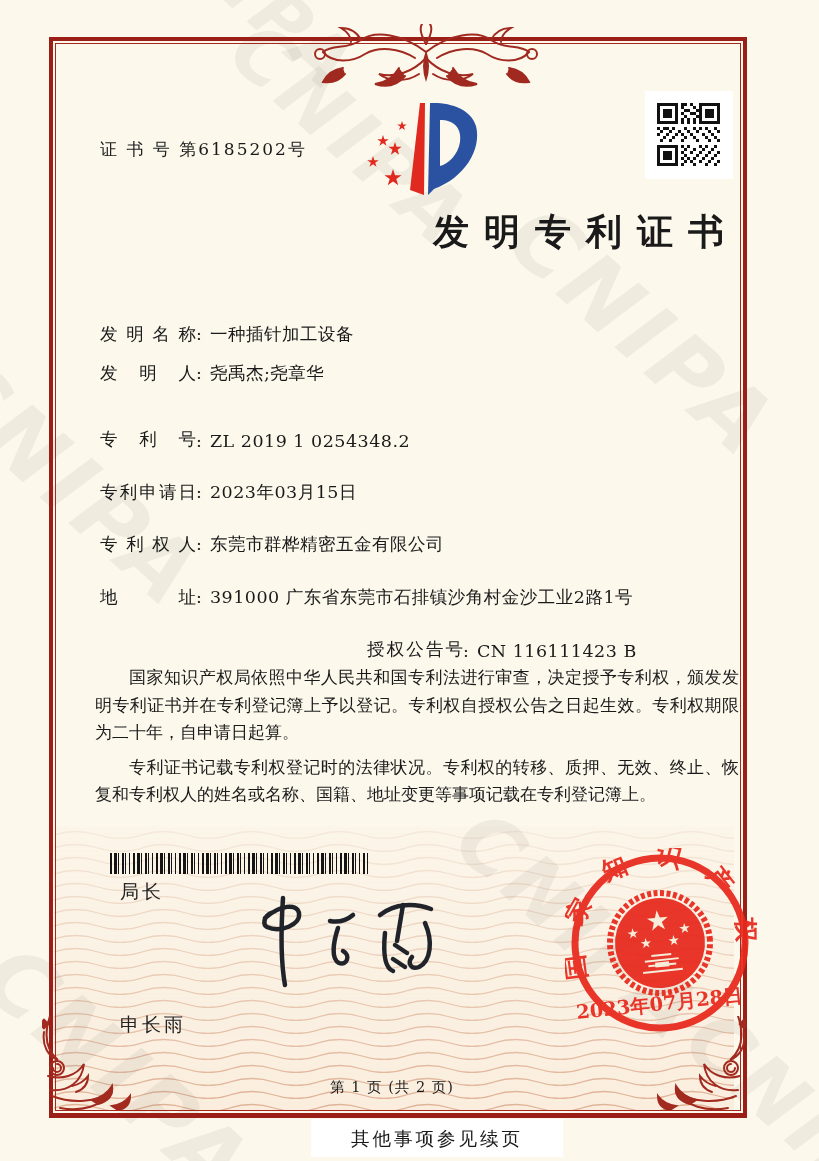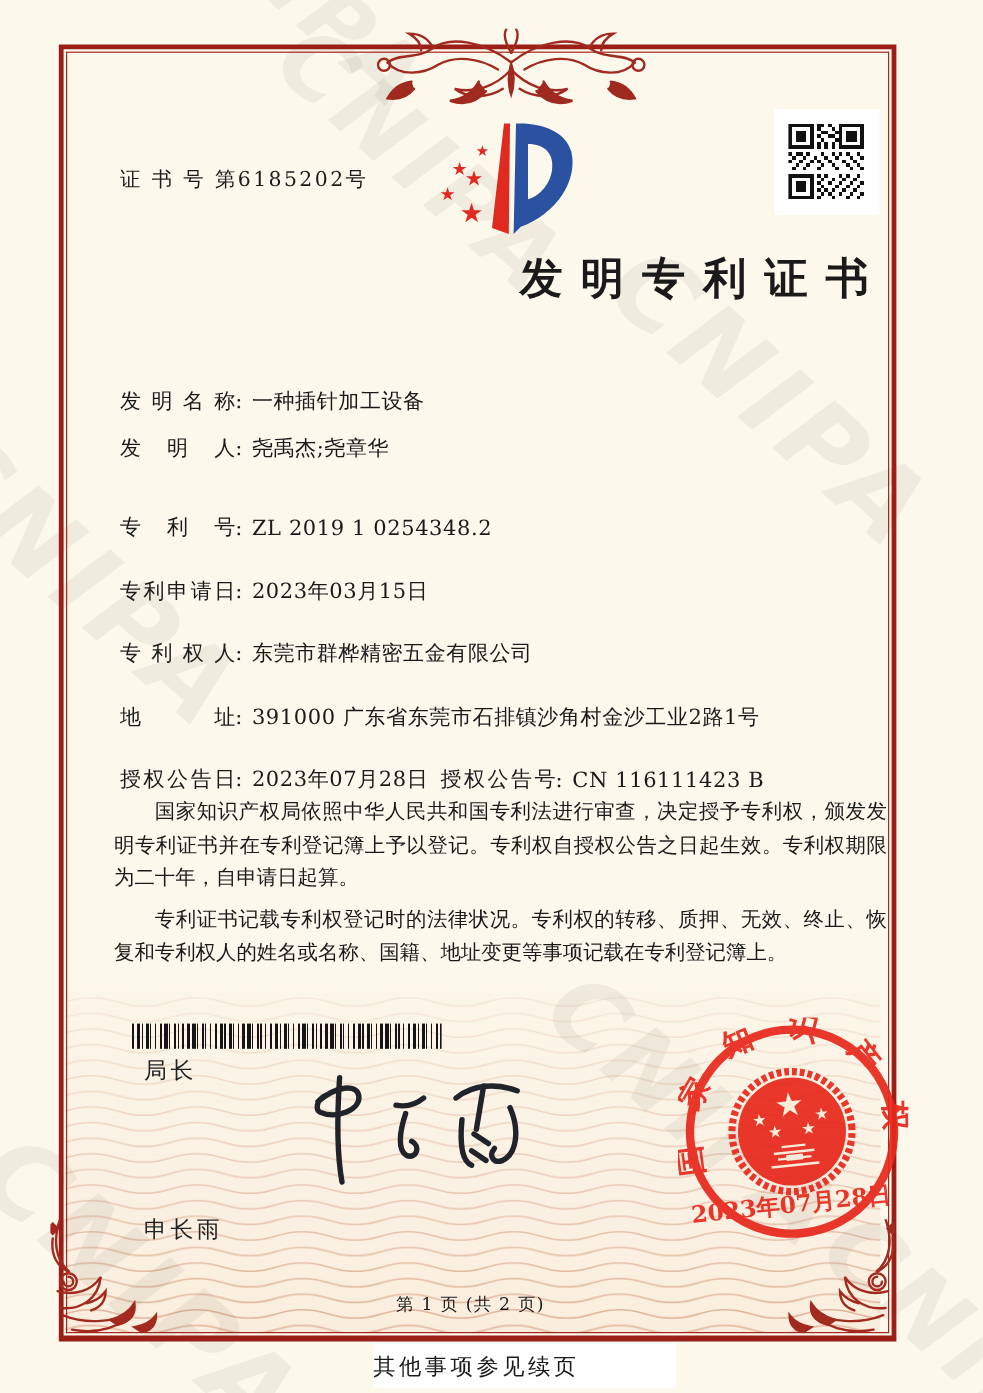--- a/index.html
+++ b/index.html
@@ -39,21 +39,21 @@
       #141414 8px 9px,transparent 9px 12px,
       #141414 12px 14px,transparent 14px 15px,
       #141414 15px 16px,transparent 16px 19px,
       #141414 19px 20px,transparent 20px 23px);}
   
   .officer{left:120px;font-size:19px;font-family:"DejaVu Sans","Liberation Sans",sans-serif;
     font-weight:500;letter-spacing:3px;color:#222;}
   
   .pageinfo{left:49px;top:1078px;width:686px;text-align:center;font-size:14.5px;letter-spacing:1px;}
   .contbox{left:311px;top:1119px;width:252px;height:38px;background:#ffffff;
-    display:flex;align-items:center;font-size:18.5px;letter-spacing:3px;}
+    display:flex;align-items:center;justify-content:center;font-size:18.5px;letter-spacing:3px;}
   
   .guilloche{left:54px;top:826px;width:680px;height:285px;
     -webkit-mask-image:linear-gradient(to bottom,rgba(0,0,0,.18),rgba(0,0,0,.9));
     mask-image:linear-gradient(to bottom,rgba(0,0,0,.18),rgba(0,0,0,.9));}
   svg{display:block;}
 </style>
 </head>
 <body>
 
 <svg class="abs guilloche" width="680" height="285" viewBox="0 0 680 285">
@@ -176,23 +176,20 @@
 <div class="abs frow" style="top:468px;">
   <span class="flabel">专利申请日</span><span class="fcolon">:</span><span class="fval">2023年03月15日</span>
 </div>
 <div class="abs frow" style="top:520px;">
   <span class="flabel">专利权人</span><span class="fcolon">:</span><span class="fval">东莞市群桦精密五金有限公司</span>
 </div>
 <div class="abs frow" style="top:573px;">
   <span class="flabel">地址</span><span class="fcolon">:</span><span class="fval">391000 广东省东莞市石排镇沙角村金沙工业2路1号</span>
 </div>
 <div class="abs frow" style="top:625px;">
-  <span>
-    <span class="flabel">授权公告日</span><span class="fcolon">:</span><span class="fval">2023年07月28日</span>
-  </span>
   <span class="frow2-right">
     <span class="flabel">授权公告号</span><span class="fcolon">:</span><span class="fval">CN 116111423 B</span>
   </span>
 </div>
 
 <div class="abs paras">
   <p>国家知识产权局依照中华人民共和国专利法进行审查，决定授予专利权，颁发发明专利证书并在专利登记簿上予以登记。专利权自授权公告之日起生效。专利权期限为二十年，自申请日起算。</p>
   <p>专利证书记载专利权登记时的法律状况。专利权的转移、质押、无效、终止、恢复和专利权人的姓名或名称、国籍、地址变更等事项记载在专利登记簿上。</p>
 </div>
 

